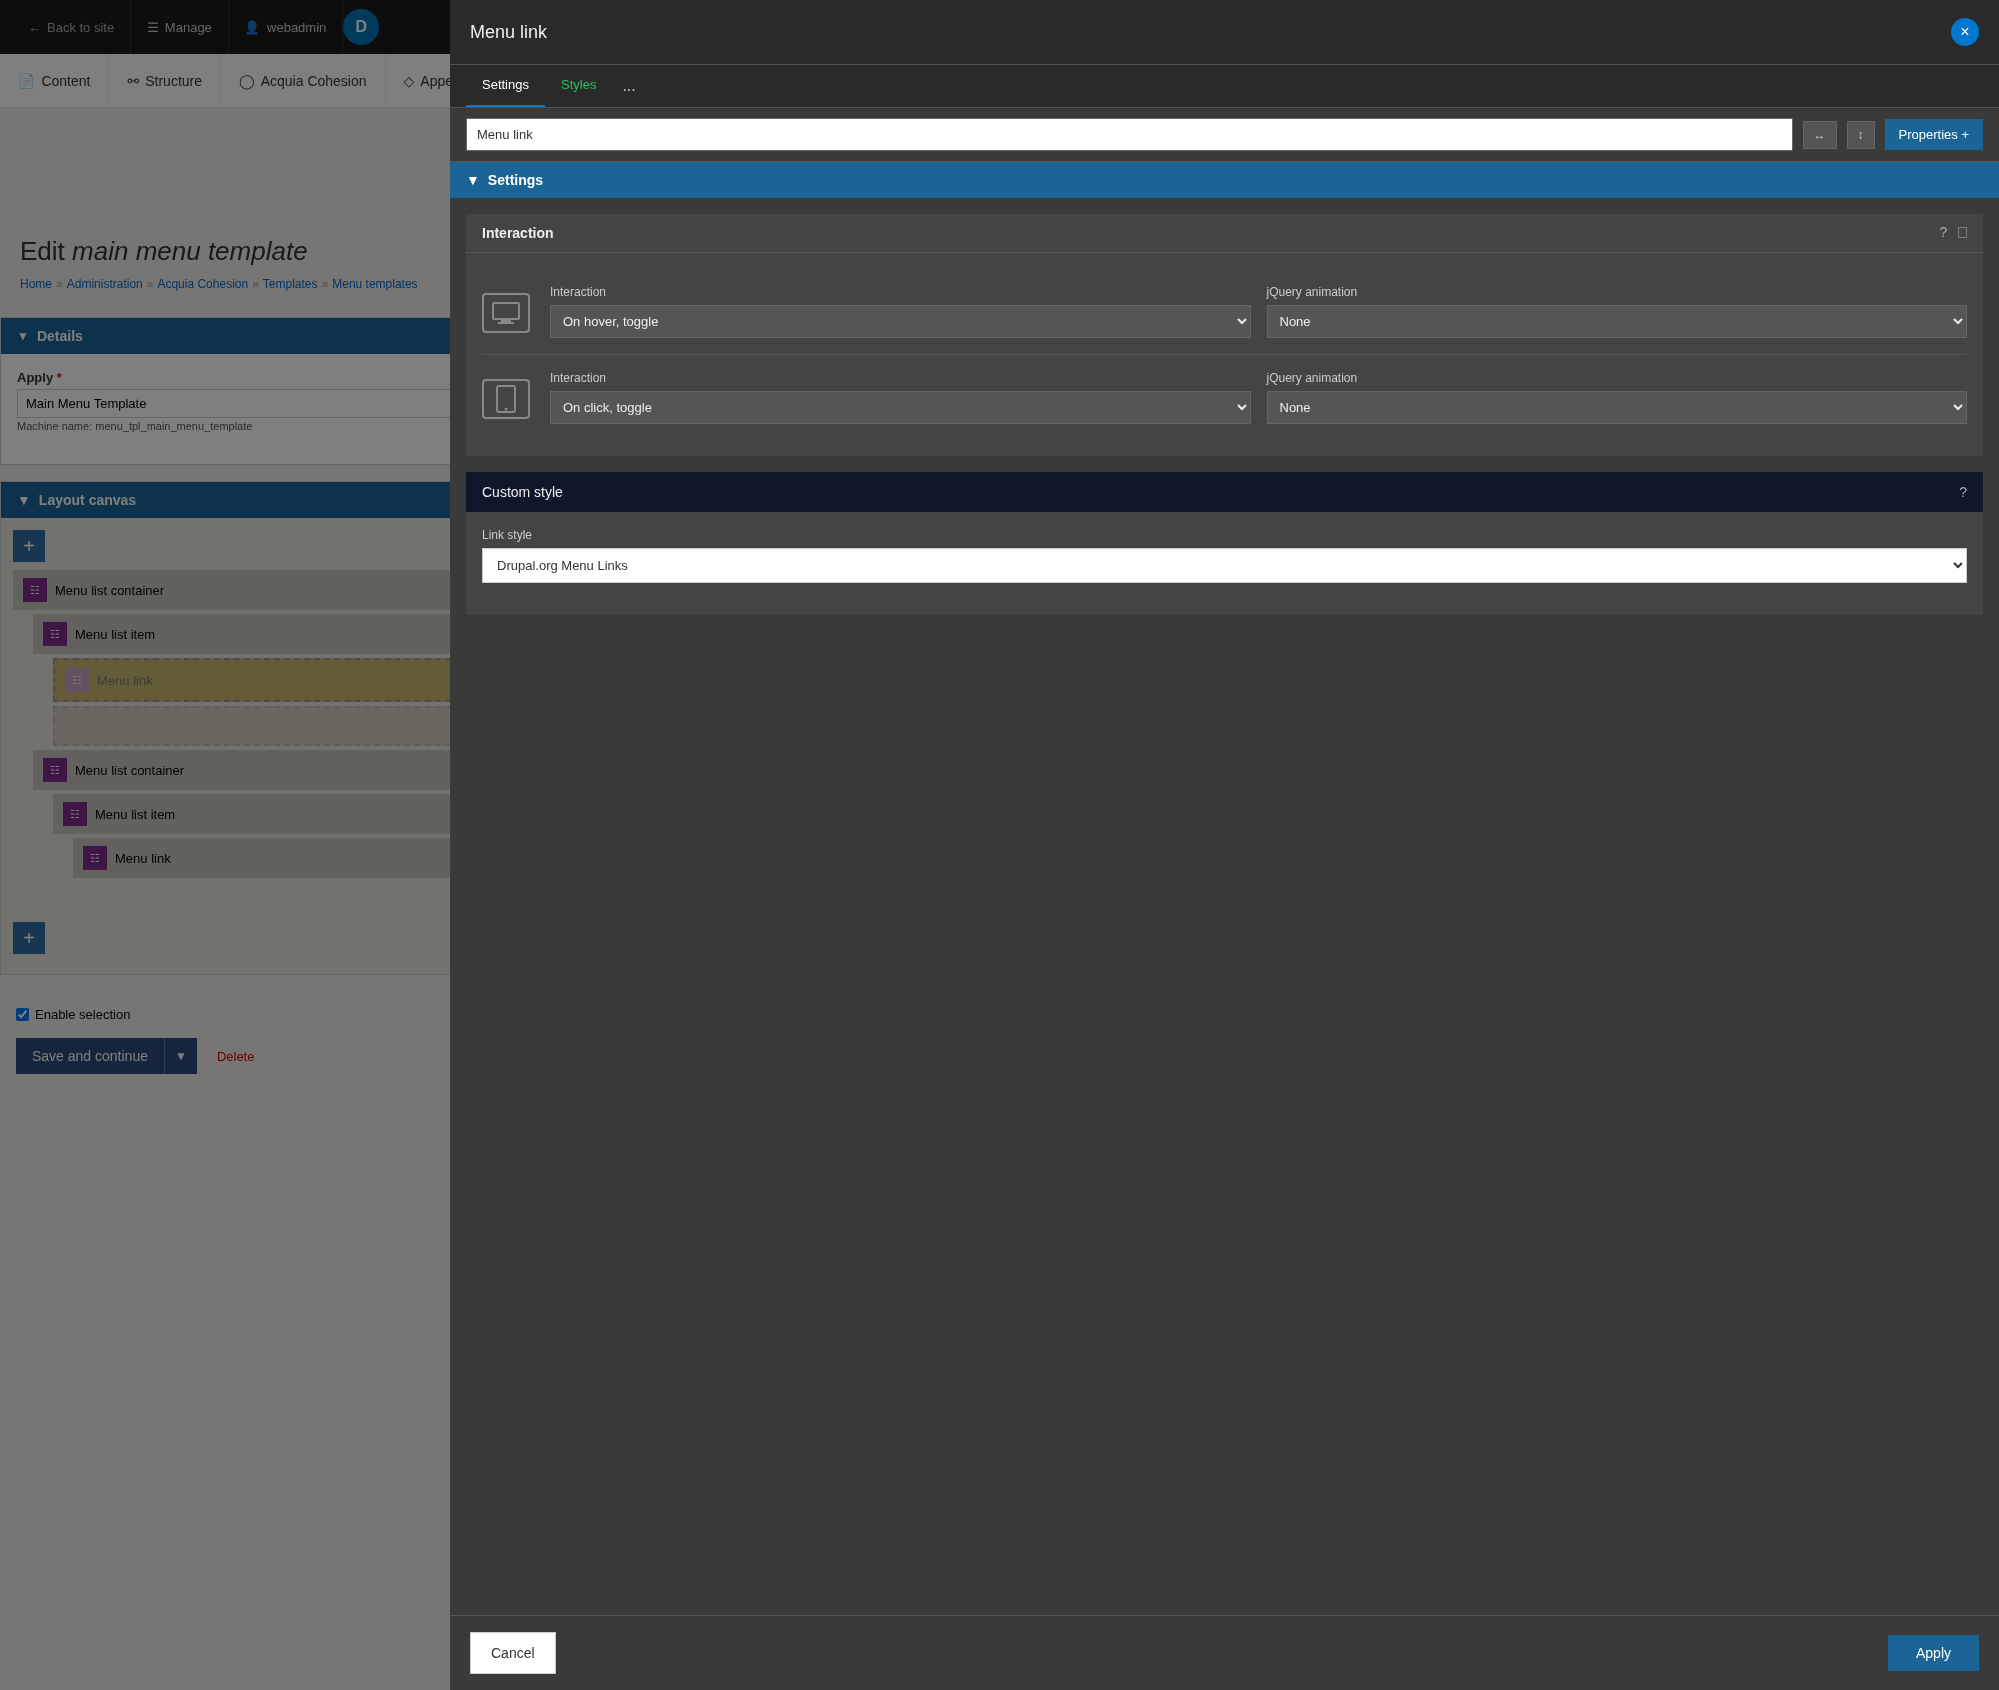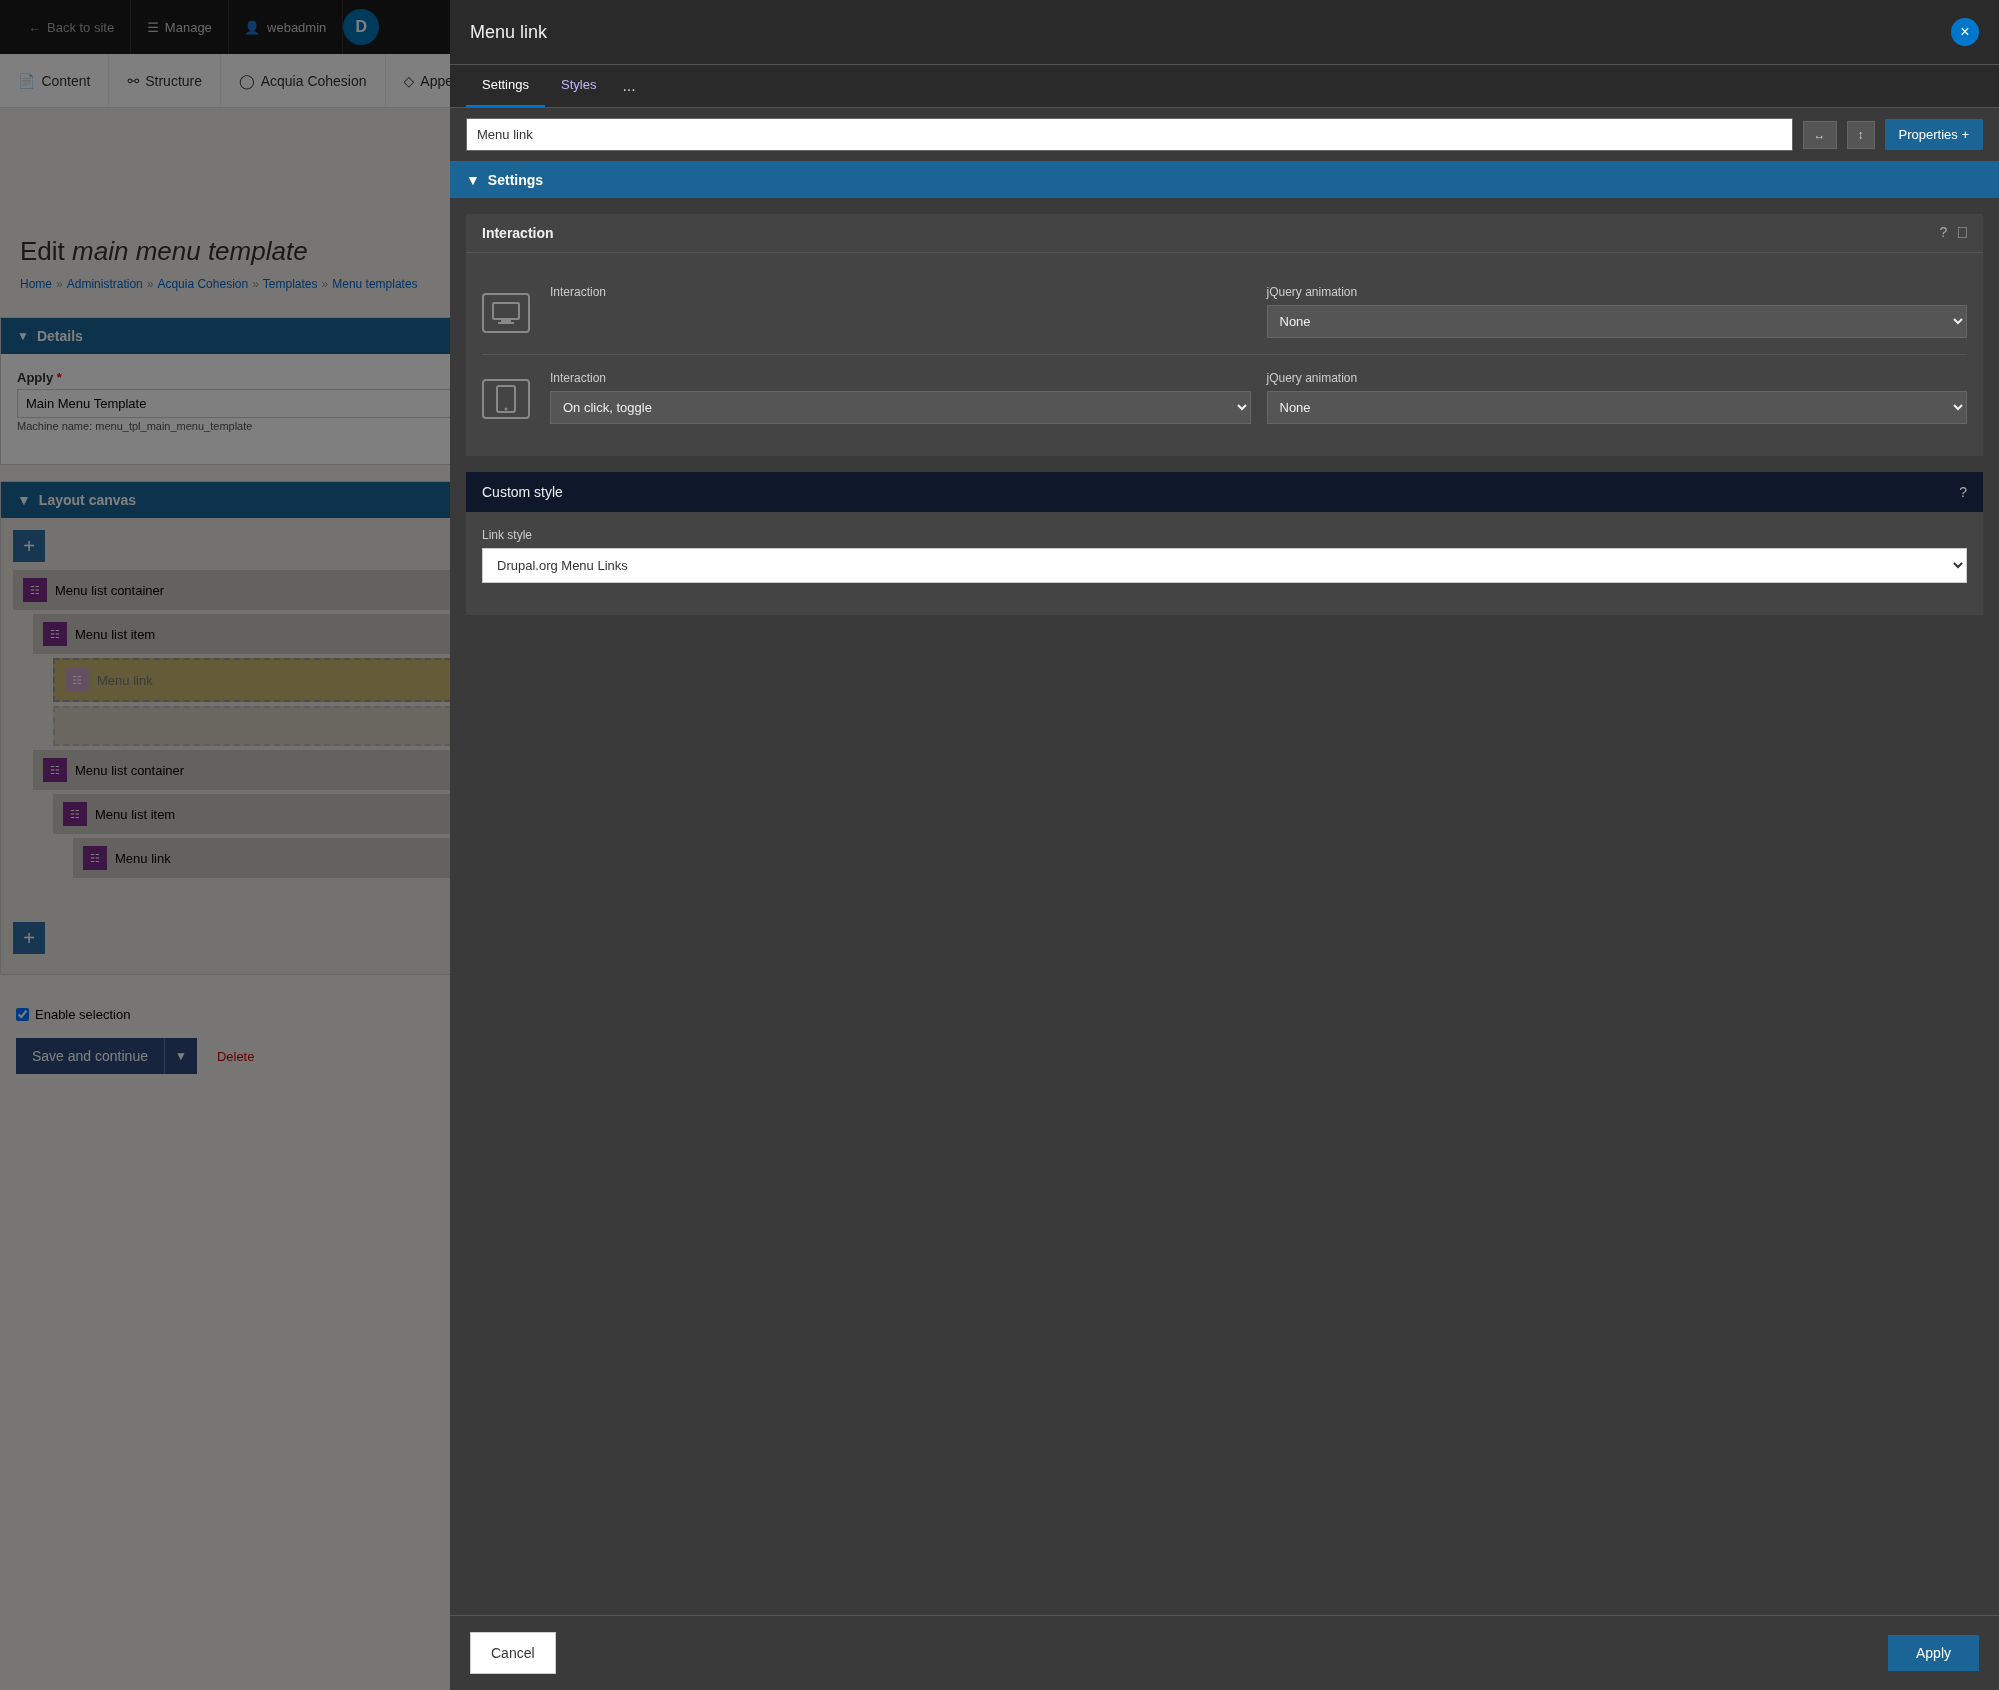--- a/index.html
+++ b/index.html
@@ -256,21 +256,21 @@
       display: flex; align-items: center; justify-content: center;
     }
     .modal-tabs {
       display: flex;
       background: #2a2a2a;
       padding: 0 16px;
       border-bottom: 1px solid #555;
     }
     .modal-tab {
       padding: 12px 16px;
-      color: #c4b5fd;
+      color: #22c55e;
       cursor: pointer;
       font-size: 13px;
       border-bottom: 2px solid transparent;
     }
     .modal-tab.active {
       color: white;
       border-bottom: 2px solid #0077cc;
     }
     .modal-tab-more {
       padding: 12px 10px;
@@ -595,20 +595,24 @@
               <div class="device-icon">
                 <svg width="28" height="22" viewBox="0 0 28 22" fill="none">
                     <rect x="1" y="1" width="26" height="16" rx="1" stroke="#888" stroke-width="2" fill="none"></rect>
                     <rect x="9" y="17" width="10" height="3" fill="#888"></rect>
                     <rect x="6" y="20" width="16" height="2" fill="#888"></rect>
                   </svg>
               </div>
               <div class="interaction-fields">
                 <div class="interaction-field">
                   <span class="interaction-label">Interaction</span>
+                  <select class="interaction-select">
+                    <option>On hover, toggle</option>
+                    <option>On click, toggle</option>
+                  </select>
                 </div>
                 <div class="interaction-field">
                   <span class="interaction-label">jQuery animation</span>
                   <select class="interaction-select">
                     <option>None</option>
                     <option>Fade</option>
                     <option>Slide</option>
                   </select>
                 </div>
               </div>

